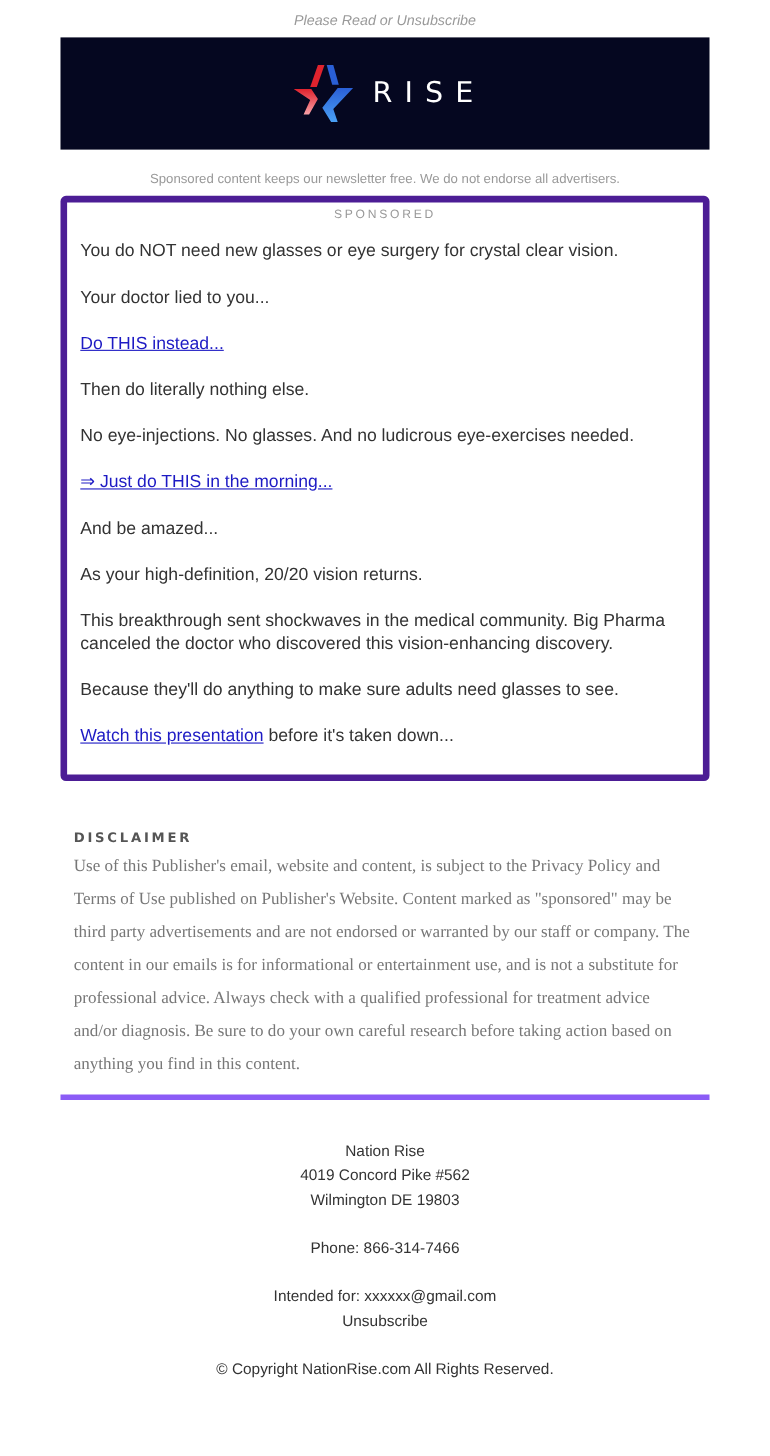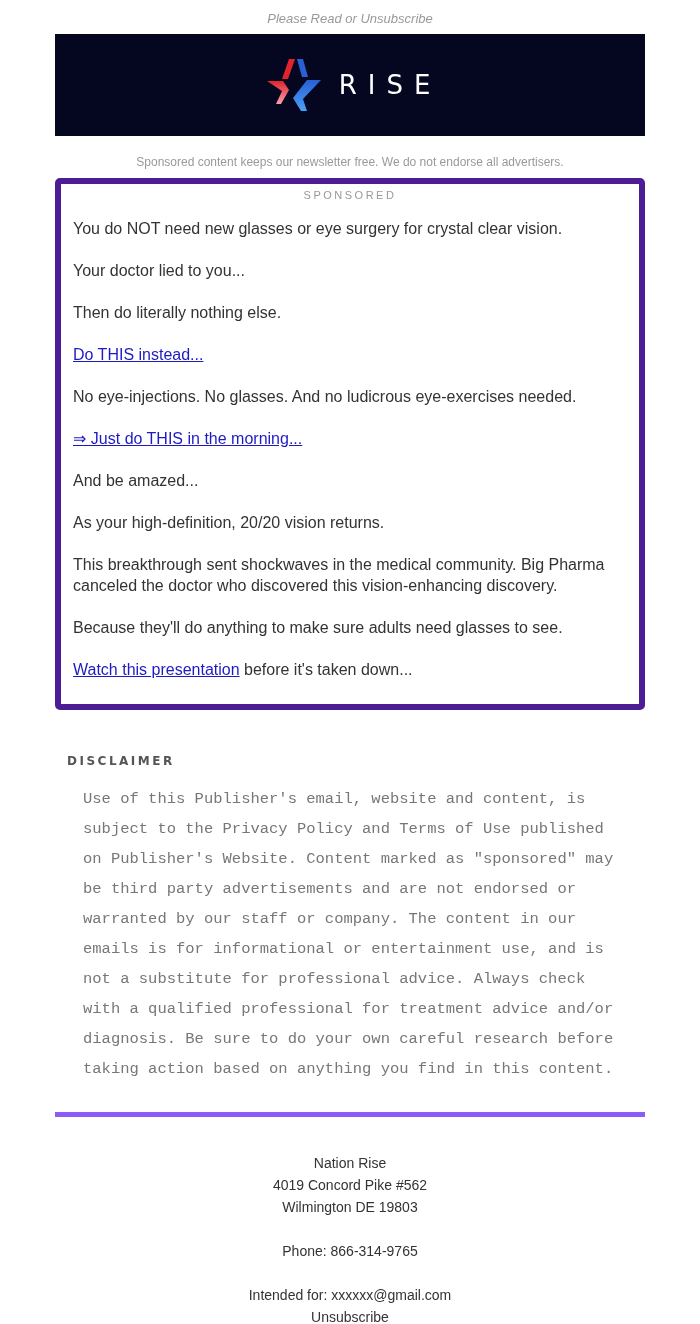--- a/index.html
+++ b/index.html
@@ -17,21 +17,21 @@
     .sponsor-note { text-align: center; font-size: 12px; color: #999999; margin-top: 17px; height: 18px; line-height: 18px; }
 
     .card { margin-top: 7px; border: 6px solid #4c1d95; border-radius: 5px; padding: 4px 12px 24px 12px; }
     .card .label { text-align: center; font-size: 11px; letter-spacing: 2.5px; color: #999999; margin-bottom: 16px; height: 14px; line-height: 14px; }
     .card p { margin: 0 0 21px 0; font-size: 16px; line-height: 21px; color: #333333; }
     .card p:last-child { margin-bottom: 0; }
     .card a { color: #1a0dab; color: #1d1ac4; text-decoration: underline; }
 
     .disclaimer { padding: 44px 12px 12px 12px; border-bottom: 5px solid #8b5cf6; }
     .disclaimer h3 { margin: 0 0 5px 0; font-family: "DejaVu Sans", sans-serif; font-size: 12px; font-weight: bold; letter-spacing: 2.5px; color: #555555; line-height: 14px; }
-    .disclaimer p { margin: 16px; font-family: Liberation Mono, monospace; font-size: 15.5px; line-height: 30px; color: #777777; }
+    .disclaimer p { margin: 0; font-family: Liberation Serif, serif; font-size: 15.5px; line-height: 30px; color: #777777; }
 
     .footer { text-align: center; font-size: 14px; color: #333333; line-height: 22px; padding-top: 35px; }
     .footer .block { margin-bottom: 22px; }
     .footer a { color: #333333; text-decoration: none; }
   </style>
 </head>
 <body>
 
 <div class="wrap">
 
@@ -66,43 +66,43 @@
       <span class="word">RISE</span>
     </div>
   </div>
 
   <div class="sponsor-note">Sponsored content keeps our newsletter free. We do not endorse all advertisers.</div>
 
   <div class="card">
     <div class="label">SPONSORED</div>
     <p>You do NOT need new glasses or eye surgery for crystal clear vision.</p>
     <p>Your doctor lied to you...</p>
+    <p><a href="#">Do THIS instead...</a></p>
     <p>Then do literally nothing else.</p>
-    <p><a href="#">Do THIS instead...</a></p>
     <p>No eye-injections. No glasses. And no ludicrous eye-exercises needed.</p>
     <p><a href="#">⇒ Just do THIS in the morning...</a></p>
     <p>And be amazed...</p>
     <p>As your high-definition, 20/20 vision returns.</p>
     <p>This breakthrough sent shockwaves in the medical community. Big Pharma canceled the doctor who discovered this vision-enhancing discovery.</p>
     <p>Because they'll do anything to make sure adults need glasses to see.</p>
     <p><a href="#">Watch this presentation</a><span> before it's taken down...</span></p>
   </div>
 
   <div class="disclaimer">
     <h3>DISCLAIMER</h3>
     <p>Use of this Publisher's email, website and content, is subject to the Privacy Policy and Terms of Use published on Publisher's Website. Content marked as "sponsored" may be third party advertisements and are not endorsed or warranted by our staff or company. The content in our emails is for informational or entertainment use, and is not a substitute for professional advice. Always check with a qualified professional for treatment advice and/or diagnosis. Be sure to do your own careful research before taking action based on anything you find in this content.</p>
   </div>
 
   <div class="footer">
     <div class="block">
       <div>Nation Rise</div>
       <div>4019 Concord Pike #562</div>
       <div>Wilmington DE 19803</div>
     </div>
-    <div class="block">Phone: 866-314-9765</div>
+    <div class="block">Phone: 866-314-7466</div>
     <div class="block">
       <div>Intended for: xxxxxx@gmail.com</div>
       <div><a href="#">Unsubscribe</a></div>
     </div>
     <div class="block">© Copyright NationRise.com All Rights Reserved.</div>
   </div>
 
 </div>
 
 </body></html>

